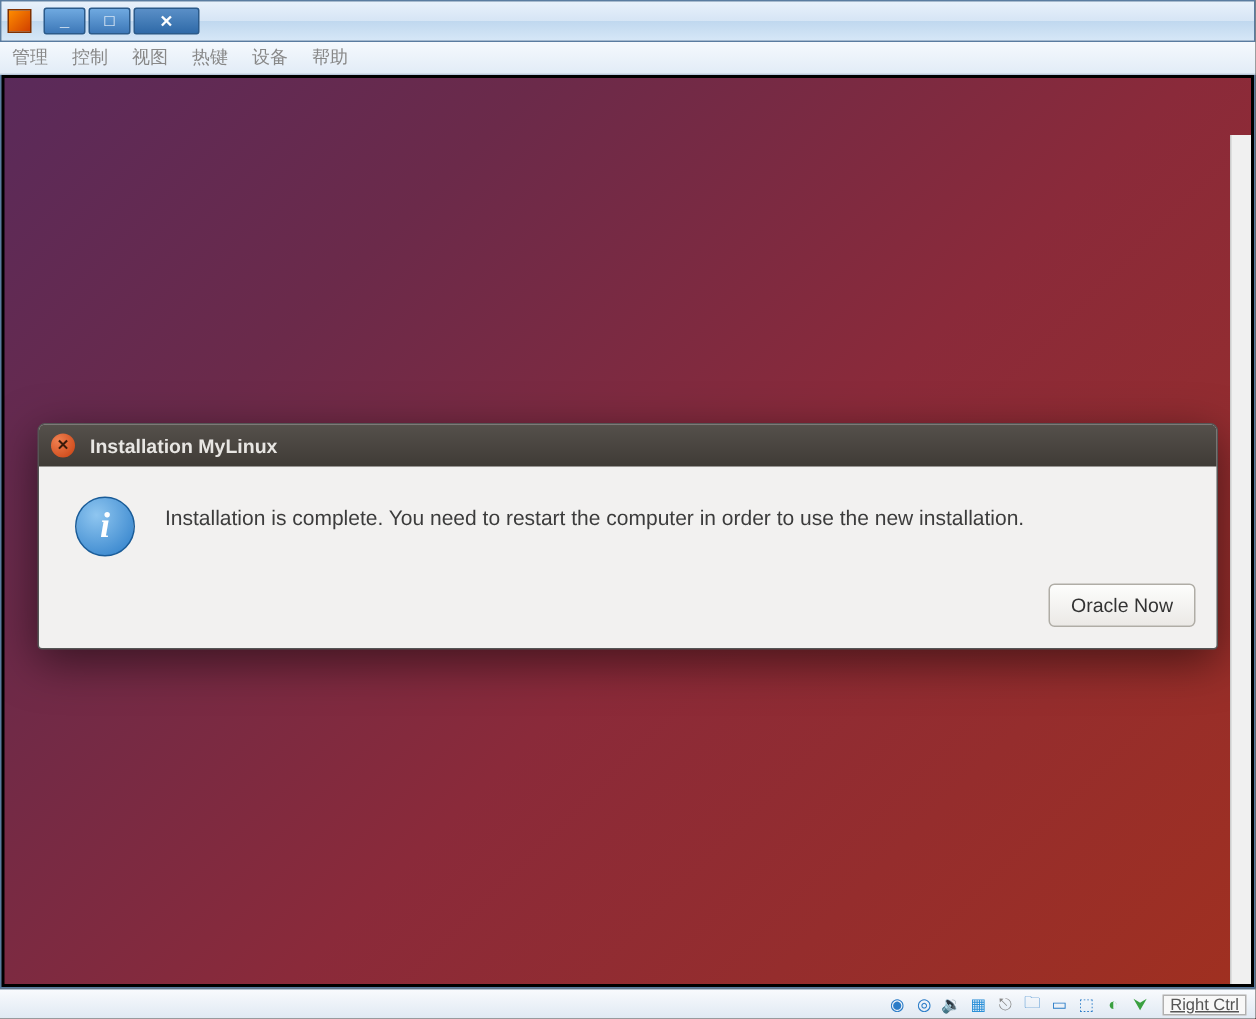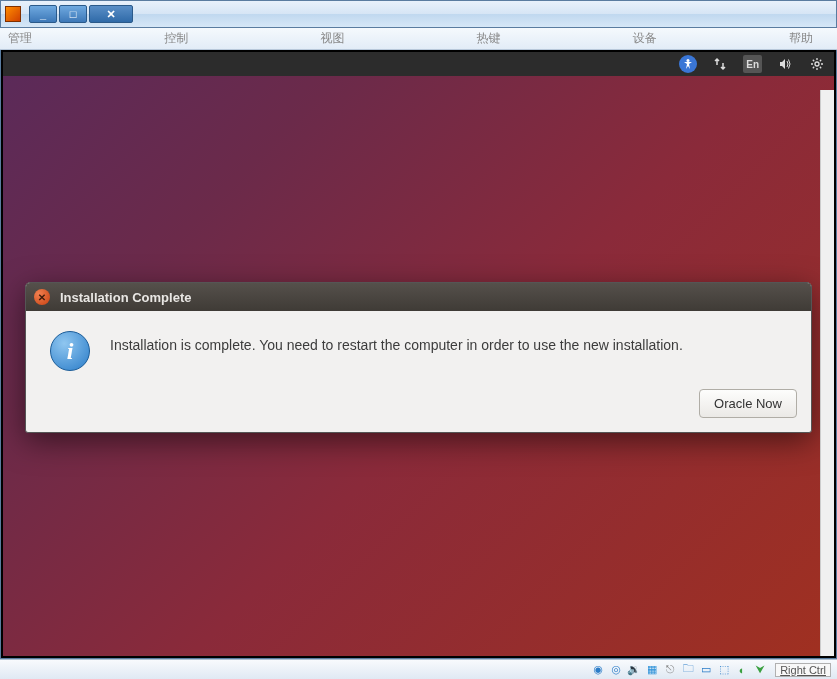--- a/index.html
+++ b/index.html
@@ -38,21 +38,20 @@
 
 .menu-bar {
   height: 22px;
   background: linear-gradient(to bottom, #f5f9fd, #e2ecf7);
   border-bottom: 1px solid #b8c8da;
   display: flex;
   align-items: center;
   padding: 0 8px;
   font-size: 12px;
   color: #888;
-  justify-content: space-between;
 }
 .menu-item { margin-right: 16px; cursor: pointer; }
 
 
 .vm-area {
   position: relative;
   height: 609px;
   background: #000;
   border: 1px solid #5a7ca0;
   border-top: none;
@@ -226,53 +225,27 @@
   <span class="menu-item">控制</span>
   <span class="menu-item">视图</span>
   <span class="menu-item">热键</span>
   <span class="menu-item">设备</span>
   <span class="menu-item">帮助</span>
 </div>
 
 <div class="vm-area">
   <div class="vm-screen">
 
-    <div class="ubuntu-panel">
-      <div class="panel-icon access">
-        <svg width="12" height="12" viewBox="0 0 12 12">
-            <circle cx="6" cy="2.5" r="1.5" fill="#fff"></circle>
-            <path d="M2 4 L10 4 L7 6 L8 11 L6 8 L4 11 L5 6 Z" fill="#fff"></path>
-          </svg>
-      </div>
-      <div class="panel-icon">
-        <svg width="14" height="14" viewBox="0 0 14 14">
-            <path d="M4 2 L4 8 M2 4 L4 2 L6 4 M10 12 L10 6 M8 10 L10 12 L12 10" stroke="#ddd" stroke-width="1.5" fill="none"></path>
-          </svg>
-      </div>
-      <div class="panel-icon lang">En</div>
-      <div class="panel-icon">
-        <svg width="14" height="14" viewBox="0 0 14 14">
-            <path d="M2 5 L4 5 L7 2 L7 12 L4 9 L2 9 Z" fill="#ddd"></path>
-            <path d="M9 4 Q11 7 9 10 M10.5 2.5 Q13.5 7 10.5 11.5" stroke="#ddd" stroke-width="1" fill="none"></path>
-          </svg>
-      </div>
-      <div class="panel-icon">
-        <svg width="14" height="14" viewBox="0 0 14 14">
-            <circle cx="7" cy="7" r="2" fill="none" stroke="#ddd" stroke-width="1.3"></circle>
-            <path d="M7 1 L7 3 M7 11 L7 13 M1 7 L3 7 M11 7 L13 7 M2.8 2.8 L4.2 4.2 M9.8 9.8 L11.2 11.2 M11.2 2.8 L9.8 4.2 M4.2 9.8 L2.8 11.2" stroke="#ddd" stroke-width="1.3"></path>
-          </svg>
-      </div>
-    </div>
 
     <div class="dialog">
       <div class="dialog-titlebar">
         <div class="close-btn">
             <span>✕</span>
           </div>
-        <span>Installation Complete</span>
+        <span>Installation MyLinux</span>
       </div>
       <div class="dialog-body">
         <div class="info-icon">
             <span>i</span>
           </div>
         <div class="dialog-msg">Installation is complete. You need to restart the computer in order to use the new installation.</div>
       </div>
       <div class="dialog-actions">
         <button class="btn">Oracle Now</button>
       </div>

